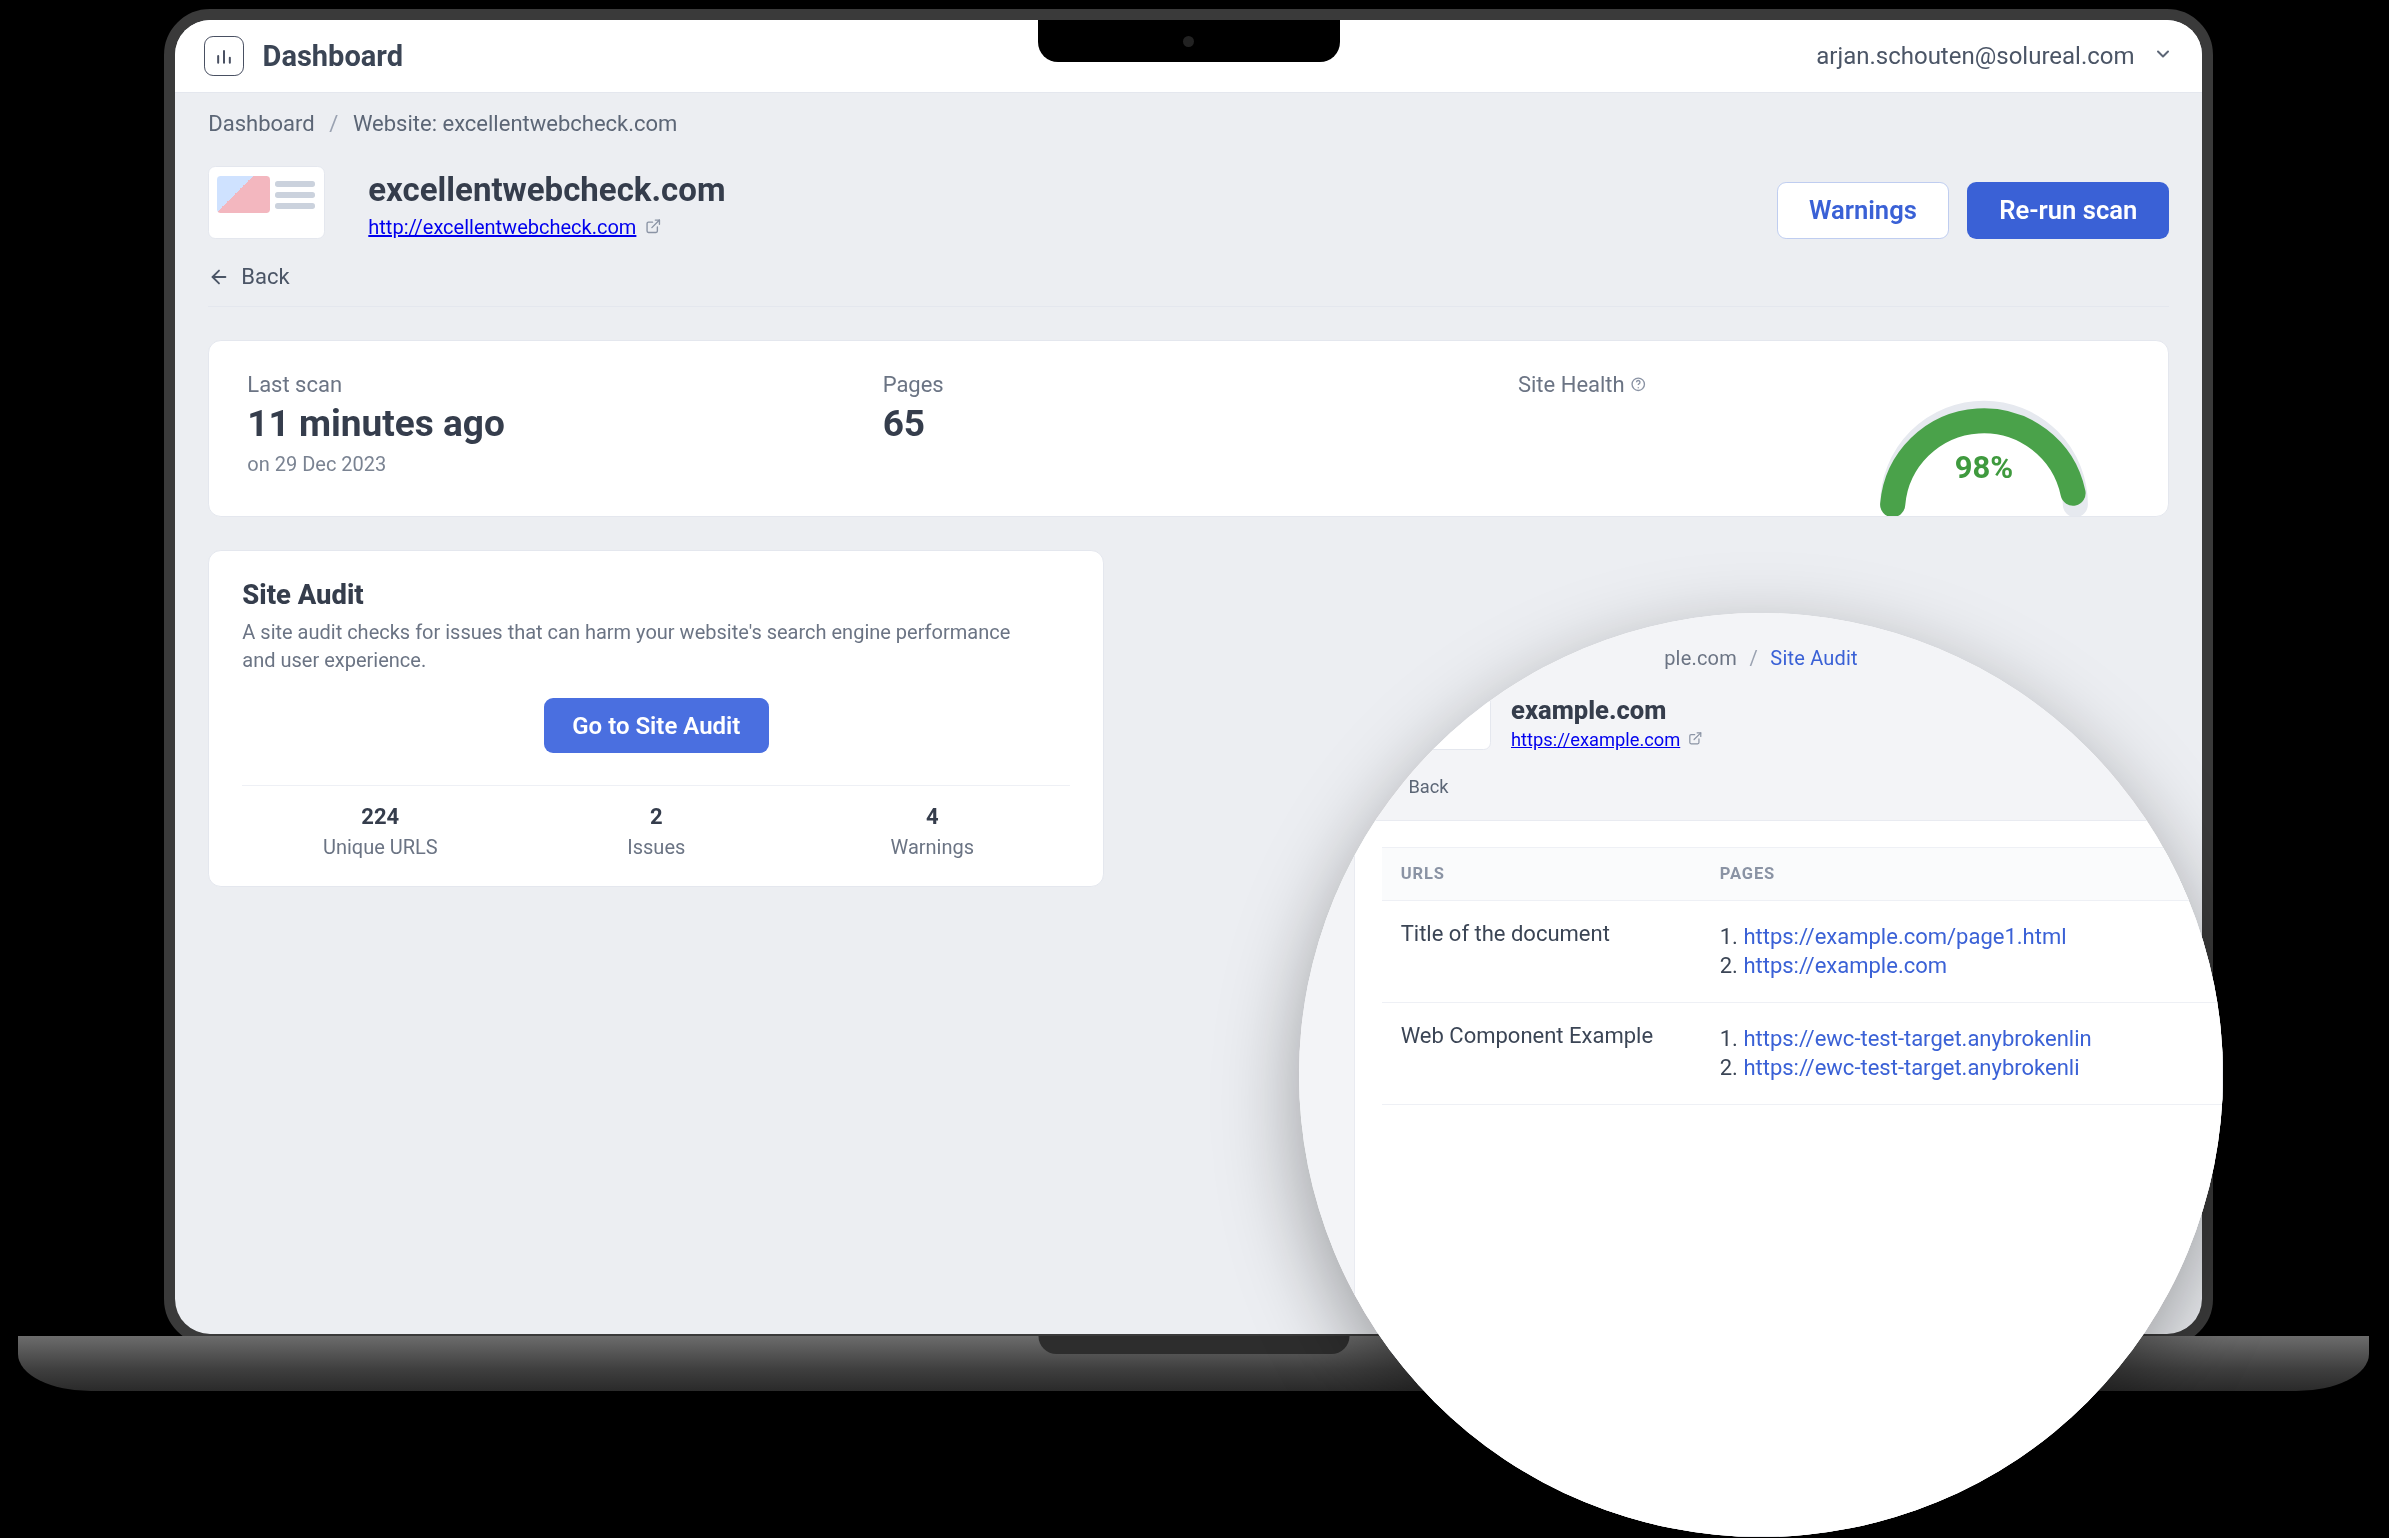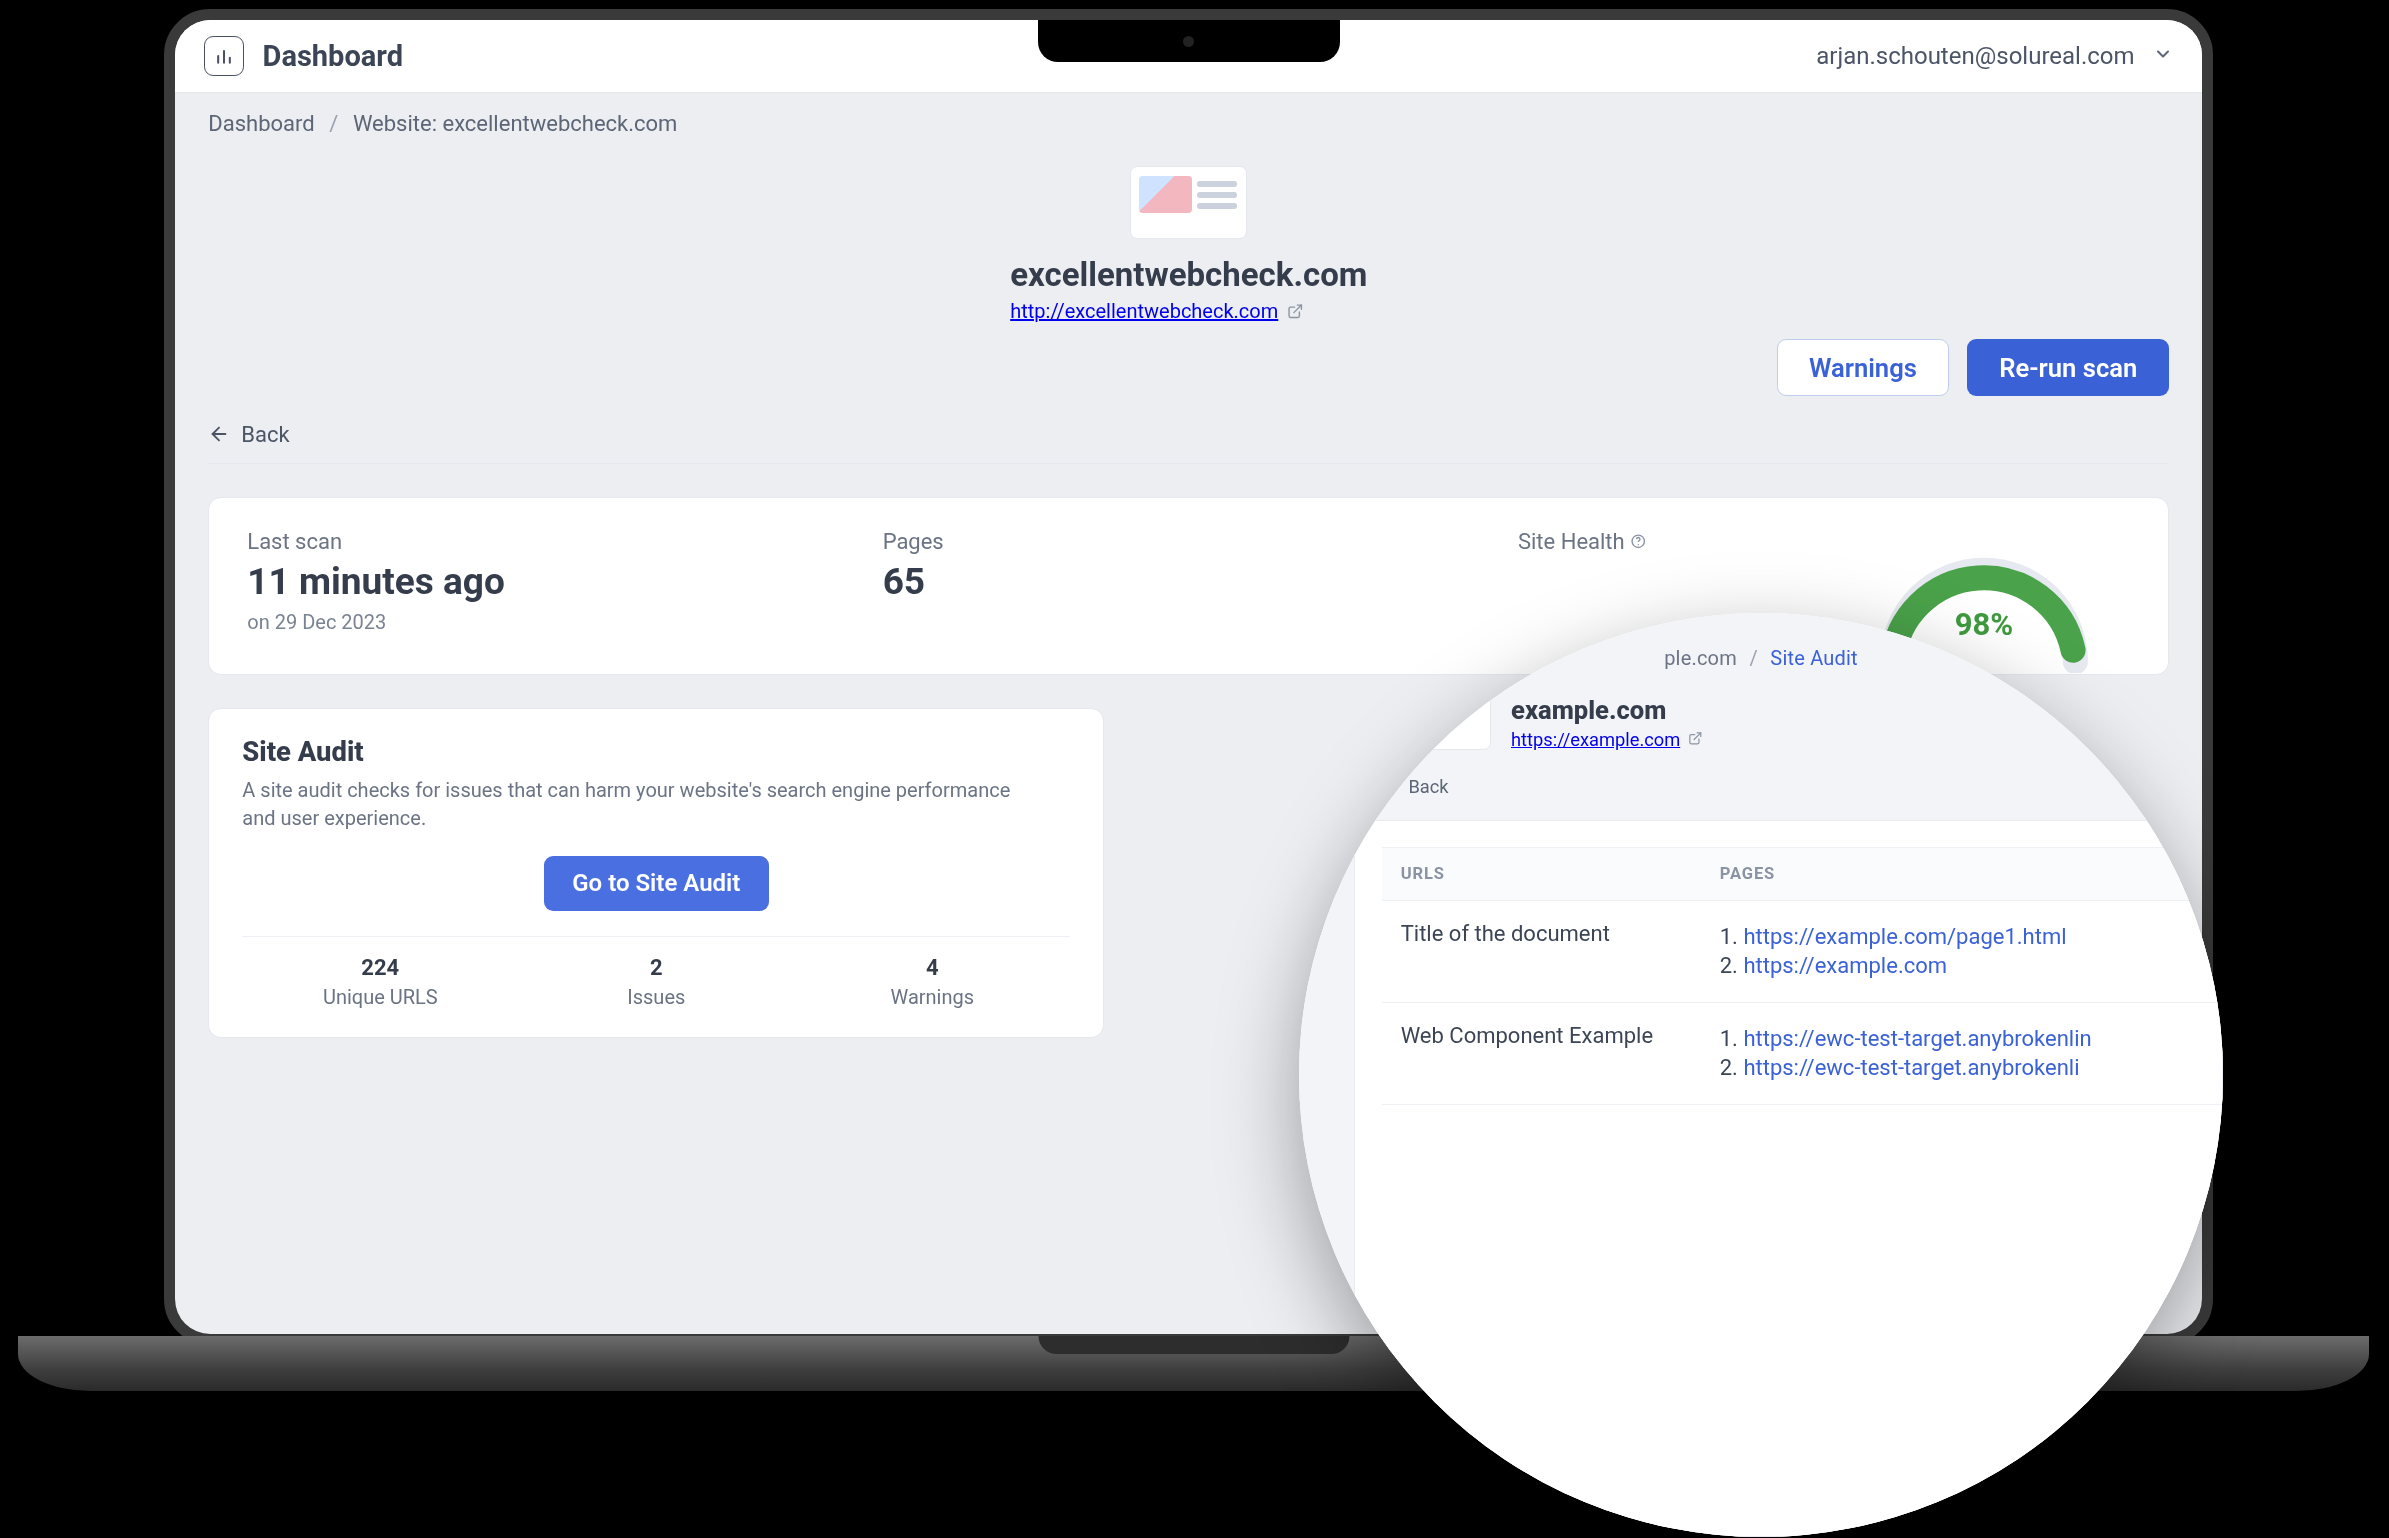--- a/index.html
+++ b/index.html
@@ -100,21 +100,21 @@
     color:#5c6676;
   }
   .breadcrumb a { color:#5c6676; text-decoration:none; }
   .breadcrumb .sep { margin: 0 9.1px; color:#9aa2b1; }
 
   .content {
     padding: 22px 33px 33px 33px;
   }
 
   .site-header {
-    display:flex; align-items:center; gap: 16px; flex-direction: column;
+    display:flex; align-items:flex-end; gap: 43px;
   }
   .thumb {
     width: 117px; height: 73px; background:#fff; border:0.9px solid #e4e7ee; border-radius:7.3px;
     position:relative; overflow:hidden;
   }
   .thumb::before{
     content:""; position:absolute; left:7.3px; top:9.1px; width:53px; height:37px;
     background:linear-gradient(135deg,#cfe2ff 40%, #f3b7bf 40%);
     border-radius:3.7px;
   }
@@ -165,21 +165,21 @@
   .audit-card {
     margin-top: 33px;
     background:#fff; border:0.9px solid #e4e7ee; border-radius:12.8px;
     padding: 27.4px 33px 27.4px 33px;
     width: 896px;
   }
   .audit-card h2 { font-size:27.4px; font-weight:800; color:#353d4c; }
   .audit-card p { font-size:20px; color:#6b7484; margin-top:7.3px; line-height:1.4; max-width: 805px;}
   .audit-card .btn-row { display:flex; justify-content:center; margin-top:24px; }
   .mini-stats {
-    margin-top:25px; display:grid; grid-template-columns:1fr 1fr 1fr;
+    margin-top:32px; display:grid; grid-template-columns:1fr 1fr 1fr;
     border-top:0.9px solid #eef0f5; padding-top:18.3px; text-align:center;
   }
   .mini-stats .v { font-size:22px; font-weight:700; color:#353d4c; }
   .mini-stats .l { font-size:20px; color:#6b7484; margin-top:5.5px; }
 
   
   .ext-icon, .help-icon, .arrow-left-icon { display:inline-flex; }
 
   
   .zoom-circle {

